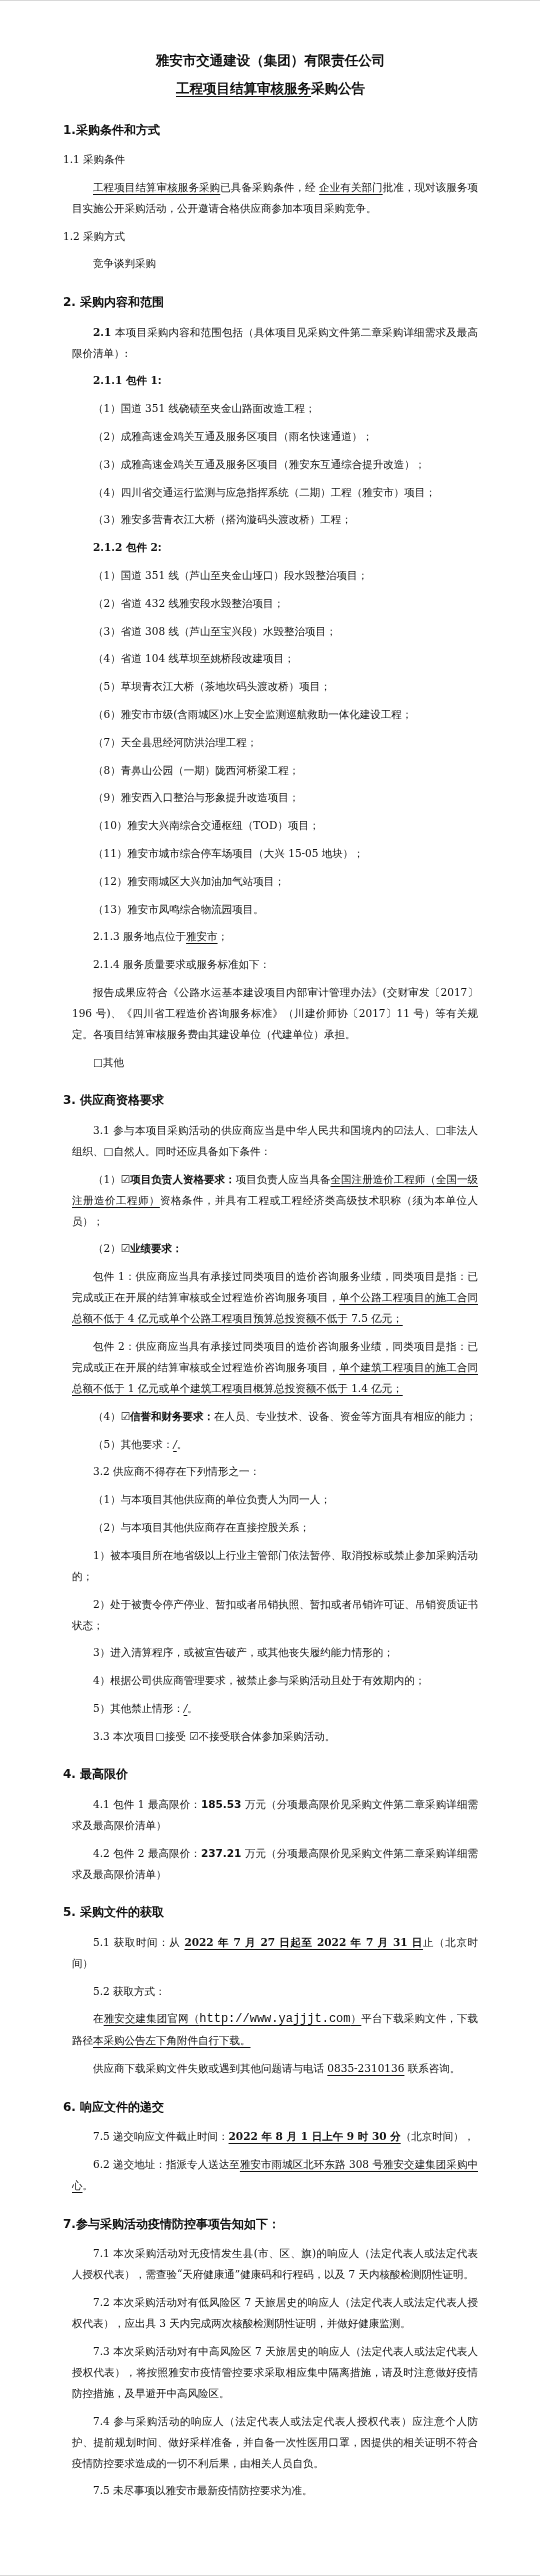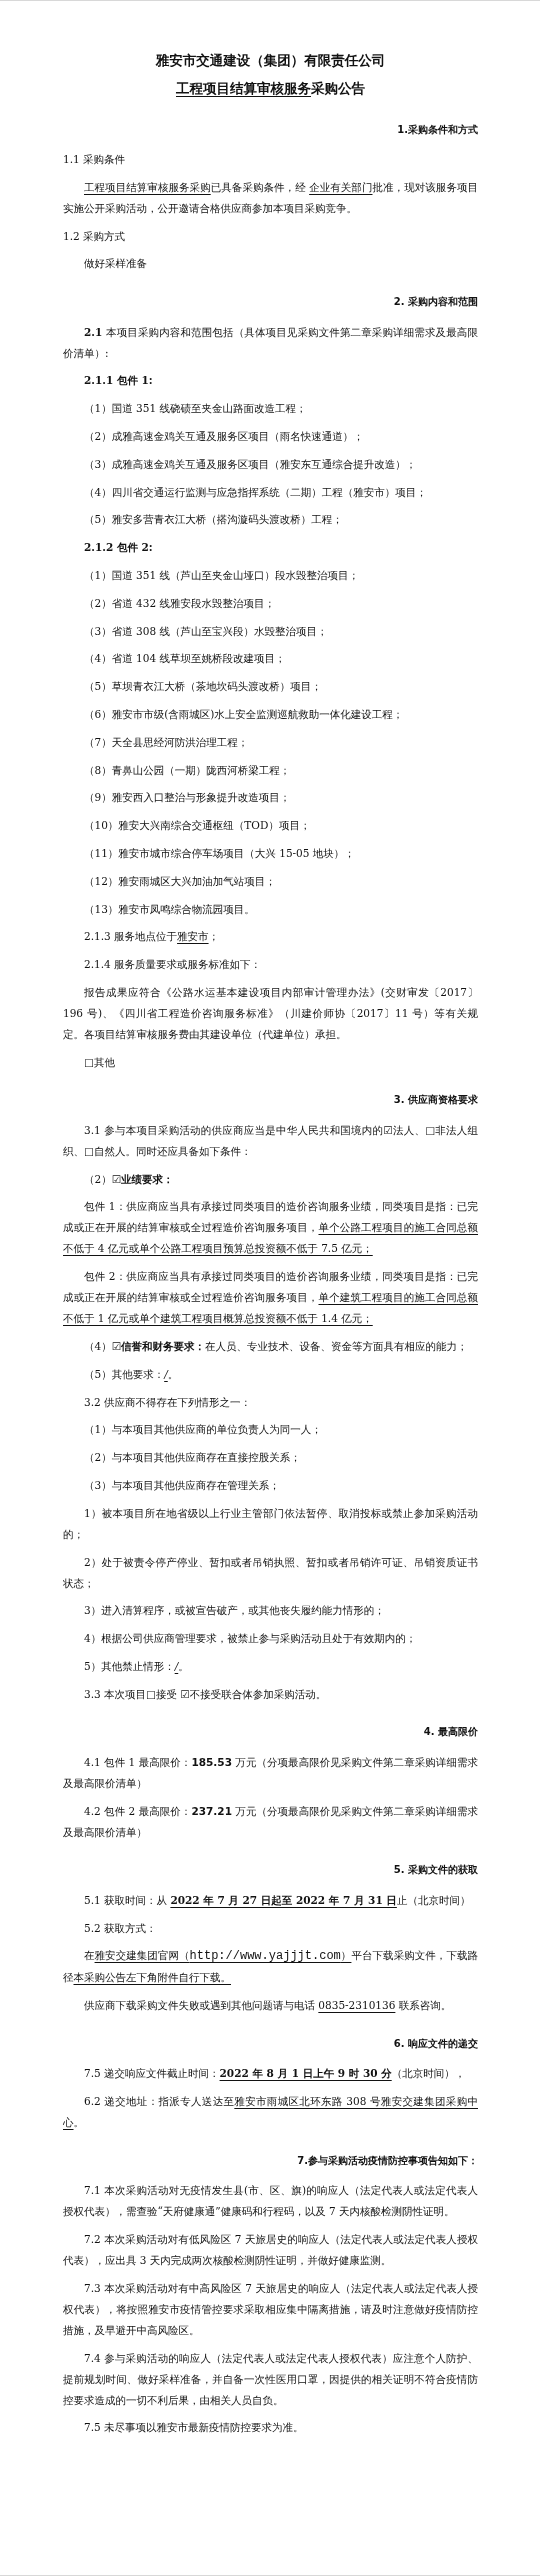--- a/index.html
+++ b/index.html
@@ -15,24 +15,24 @@
   .title{
     text-align:center;margin:0;
     font-family:"DejaVu Sans","Liberation Sans",sans-serif;
     font-weight:bold;font-size:13.5px;line-height:28px;
   }
   .title .tu{text-decoration:underline;text-underline-offset:3.4px;}
   #doc{margin-top:17.6px;}
   #doc p{margin:6.8px 0;line-height:21px;text-align:justify;}
   #doc p.h{
     font-family:"DejaVu Sans","Liberation Sans",sans-serif;
-    font-weight:bold;font-size:10px;line-height:20px;
-    margin:17.6px 0 9.5px;text-indent:0;text-align:right;
+    font-weight:bold;font-size:12px;line-height:20px;
+    margin:17.6px 0 9.5px;text-indent:0;text-align:left;
   }
-  #doc p.p{text-indent:2em;}
+  #doc p.p{text-indent:2em;margin-left:9px;}
   #doc p.p0{text-indent:0;}
   .s-u{text-decoration:underline;text-underline-offset:2.7px;}
   .s-b{font-weight:bold;}
   .s-i{font-style:italic;}
   .s-n{font-family:"DejaVu Sans","Liberation Sans",sans-serif;}
   .s-m{font-family:"Liberation Mono","DejaVu Sans Mono",monospace;font-size:12px;text-decoration:underline;}
   .s-cbc,.s-cbu{font-family:"DejaVu Sans","Liberation Sans",sans-serif;}
 </style>
 </head>
 <body>
@@ -42,58 +42,58 @@
     <span>雅安市交通建设（集团）有限责任公司</span>
   </h1>
   <h1 class="title">
     <span class="tu">工程项目结算审核服务</span><span>采购公告</span>
   </h1>
   <div id="doc">
       <p class="h"><span>1.采购条件和方式</span></p>
       <p class="p0"><span>1.1 采购条件</span></p>
       <p class="p"><span class="s-u">工程项目结算审核服务采购</span><span>已具备采购条件，经 </span><span class="s-u">企业有关部门</span><span>批准，现对该服务项目实施公开采购活动，公开邀请合格供应商参加本项目采购竞争。</span></p>
       <p class="p0"><span>1.2 采购方式</span></p>
-      <p class="p"><span>做好采样准备</span></p>
+      <p class="p"><span>竞争谈判采购</span></p>
       <p class="h"><span>2. 采购内容和范围</span></p>
       <p class="p"><span class="s-b">2.1 </span><span>本项目采购内容和范围包括（具体项目见采购文件第二章采购详细需求及最高限价清单）:</span></p>
       <p class="p"><span class="s-b">2.1.1 包件 1:</span></p>
       <p class="p"><span>（1）国道 351 线硗碛至夹金山路面改造工程；</span></p>
       <p class="p"><span>（2）成雅高速金鸡关互通及服务区项目（雨名快速通道）；</span></p>
       <p class="p"><span>（3）成雅高速金鸡关互通及服务区项目（雅安东互通综合提升改造）；</span></p>
       <p class="p"><span>（4）四川省交通运行监测与应急指挥系统（二期）工程（雅安市）项目；</span></p>
-      <p class="p"><span>（5）雅安多营青衣江大桥（搭沟漩码头渡改桥）工程；</span></p>
+      <p class="p"><span>（3）雅安多营青衣江大桥（搭沟漩码头渡改桥）工程；</span></p>
       <p class="p"><span class="s-b">2.1.2 包件 2:</span></p>
       <p class="p"><span>（1）国道 351 线（芦山至夹金山垭口）段水毁整治项目；</span></p>
       <p class="p"><span>（2）省道 432 线雅安段水毁整治项目；</span></p>
       <p class="p"><span>（3）省道 308 线（芦山至宝兴段）水毁整治项目；</span></p>
       <p class="p"><span>（4）省道 104 线草坝至姚桥段改建项目；</span></p>
       <p class="p"><span>（5）草坝青衣江大桥（茶地坎码头渡改桥）项目；</span></p>
       <p class="p"><span>（6）雅安市市级(含雨城区)水上安全监测巡航救助一体化建设工程；</span></p>
       <p class="p"><span>（7）天全县思经河防洪治理工程；</span></p>
       <p class="p"><span>（8）青鼻山公园（一期）陇西河桥梁工程；</span></p>
       <p class="p"><span>（9）雅安西入口整治与形象提升改造项目；</span></p>
       <p class="p"><span>（10）雅安大兴南综合交通枢纽（TOD）项目；</span></p>
       <p class="p"><span>（11）雅安市城市综合停车场项目（大兴 15-05 地块）；</span></p>
       <p class="p"><span>（12）雅安雨城区大兴加油加气站项目；</span></p>
       <p class="p"><span>（13）雅安市凤鸣综合物流园项目。</span></p>
       <p class="p"><span>2.1.3 服务地点位于</span><span class="s-u">雅安市</span><span>；</span></p>
       <p class="p"><span>2.1.4 服务质量要求或服务标准如下：</span></p>
       <p class="p"><span>报告成果应符合《公路水运基本建设项目内部审计管理办法》(交财审发〔2017〕196 号)、《四川省工程造价咨询服务标准》（川建价师协〔2017〕11 号）等有关规定。各项目结算审核服务费由其建设单位（代建单位）承担。</span></p>
       <p class="p"><span class="s-cbu">□</span><span>其他</span></p>
       <p class="h"><span>3.  供应商资格要求</span></p>
       <p class="p"><span>3.1 参与本项目采购活动的供应商应当是中华人民共和国境内的</span><span class="s-cbc">☑</span><span>法人、</span><span class="s-cbu">□</span><span>非法人组织、</span><span class="s-cbu">□</span><span>自然人。同时还应具备如下条件：</span></p>
+      <p class="p"><span>（1）</span><span class="s-cbc s-b">☑</span><span class="s-b">项目负责人资格要求：</span><span>项目负责人应当具备</span><span class="s-u">全国注册造价工程师（全国一级注册造价工程师）</span><span>资格条件，并具有工程或工程经济类高级技术职称（须为本单位人员）；</span></p>
       <p class="p"><span>（2）</span><span class="s-cbc s-b">☑</span><span class="s-b">业绩要求：</span></p>
       <p class="p"><span>包件 1：供应商应当具有承接过同类项目的造价咨询服务业绩，同类项目是指：已完成或正在开展的结算审核或全过程造价咨询服务项目，</span><span class="s-u">单个公路工程项目的施工合同总额不低于 4 亿元或单个公路工程项目预算总投资额不低于 7.5 亿元；</span></p>
       <p class="p"><span>包件 2：供应商应当具有承接过同类项目的造价咨询服务业绩，同类项目是指：已完成或正在开展的结算审核或全过程造价咨询服务项目，</span><span class="s-u">单个建筑工程项目的施工合同总额不低于 1 亿元或单个建筑工程项目概算总投资额不低于 1.4 亿元；</span></p>
       <p class="p"><span>（4）</span><span class="s-cbc s-b">☑</span><span class="s-b">信誉和财务要求：</span><span>在人员、专业技术、设备、资金等方面具有相应的能力；</span></p>
       <p class="p"><span>（5）其他要求：</span><span class="s-u s-i">/</span><span>。</span></p>
       <p class="p"><span>3.2  供应商不得存在下列情形之一：</span></p>
       <p class="p"><span>（1）与本项目其他供应商的单位负责人为同一人；</span></p>
       <p class="p"><span>（2）与本项目其他供应商存在直接控股关系；</span></p>
-      <p class="p"><span>（3）与本项目其他供应商存在管理关系；</span></p>
       <p class="p"><span>1）被本项目所在地省级以上行业主管部门依法暂停、取消投标或禁止参加采购活动的；</span></p>
       <p class="p"><span>2）处于被责令停产停业、暂扣或者吊销执照、暂扣或者吊销许可证、吊销资质证书状态；</span></p>
       <p class="p"><span>3）进入清算程序，或被宣告破产，或其他丧失履约能力情形的；</span></p>
       <p class="p"><span>4）根据公司供应商管理要求，被禁止参与采购活动且处于有效期内的；</span></p>
       <p class="p"><span>5）其他禁止情形：</span><span class="s-u s-i">/</span><span>。</span></p>
       <p class="p"><span>3.3 本次项目</span><span class="s-cbu">□</span><span>接受 </span><span class="s-cbc">☑</span><span>不接受联合体参加采购活动。</span></p>
       <p class="h"><span>4.  最高限价</span></p>
       <p class="p"><span>4.1 包件 1 最高限价：</span><span class="s-b s-n">185.53</span><span> 万元（分项最高限价见采购文件第二章采购详细需求及最高限价清单）</span></p>
       <p class="p"><span>4.2 包件 2 最高限价：</span><span class="s-b s-n">237.21</span><span> 万元（分项最高限价见采购文件第二章采购详细需求及最高限价清单）</span></p>
       <p class="h"><span>5.  采购文件的获取</span></p>

